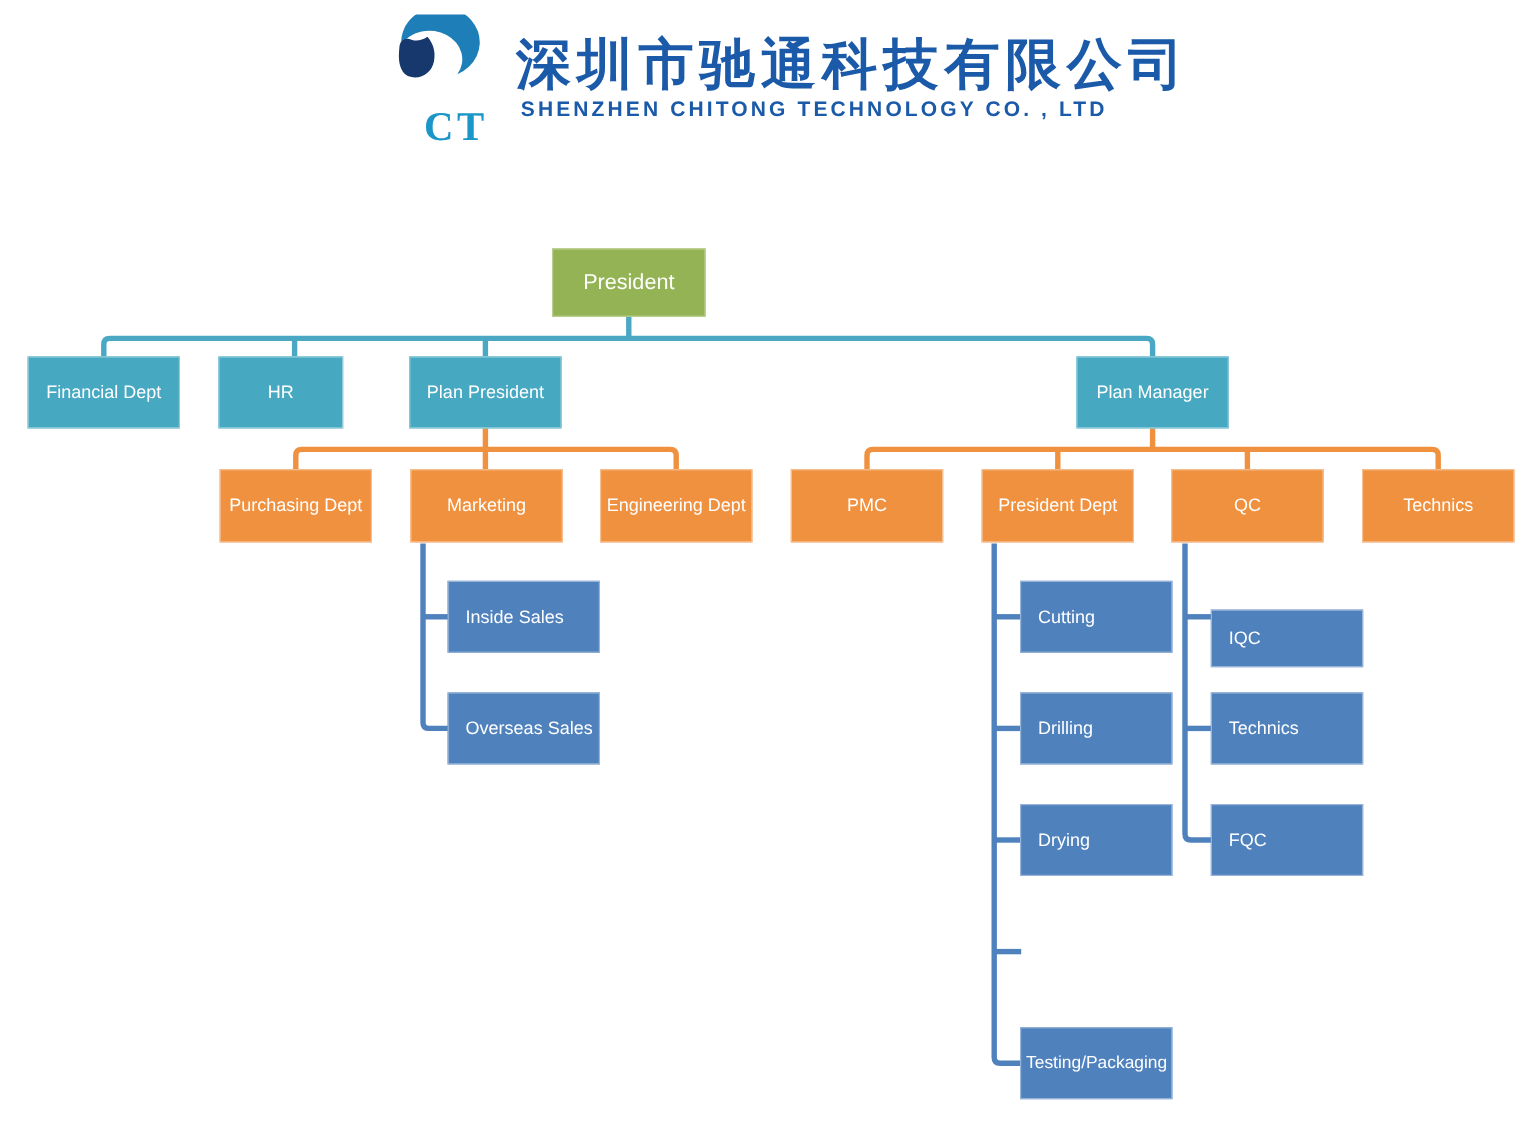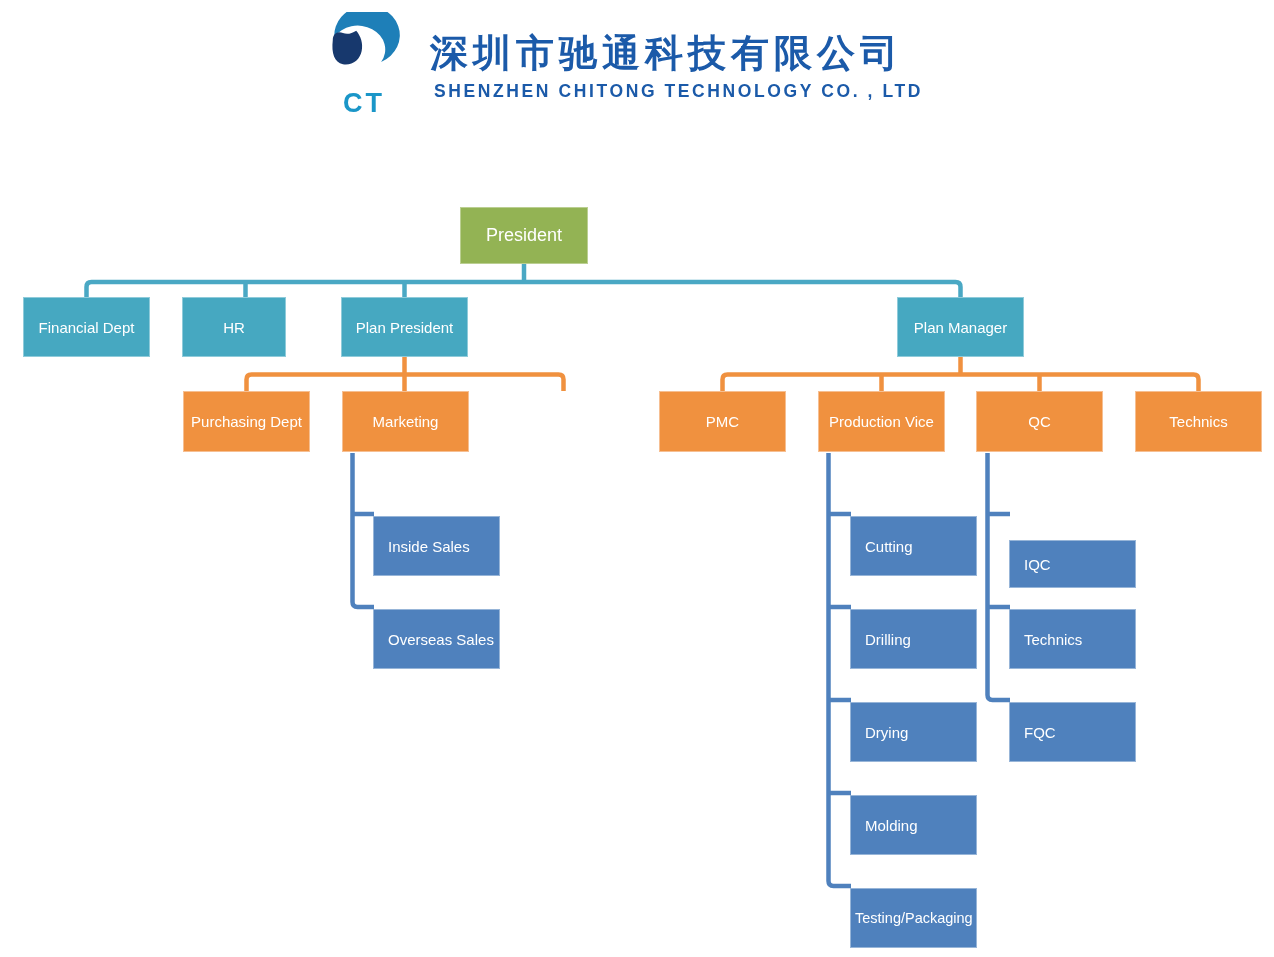--- a/index.html
+++ b/index.html
@@ -9,28 +9,29 @@
     background:#ffffff;
     overflow:hidden;
     font-family:"Liberation Sans", sans-serif;
   }
   
   .logo-wrap{position:absolute;left:322px;top:12px;width:84px;height:100px;}
   .logo-svg{position:absolute;left:0;top:0;width:84px;height:78px;}
   .logo-swoosh{fill:var(--logo-blue,#1e7fb8);}
   .logo-blob{fill:var(--logo-navy,#17386d);}
   .logo-monogram{
-    position:absolute;left:0;top:76px;width:84px;
+    position:absolute;left:16px;top:76px;width:84px;
     text-align:center;
-    font-size:27px;font-weight:bold;letter-spacing:3px;
+    font-size:34px;font-weight:bold;letter-spacing:3px;
     color:var(--logo-monogram,#1a96c8);
+    font-family:Liberation Serif, serif;
   }
   .title-zh{
     position:absolute;left:430px;top:28px;width:560px;
-    font-size:38px;line-height:50px;font-weight:bold;letter-spacing:5px;
+    font-size:46px;line-height:50px;font-weight:bold;letter-spacing:5px;
     color:var(--heading-blue,#1b5aa9);
     white-space:nowrap;
   }
   .title-en{
     position:absolute;left:434px;top:81px;width:560px;
     font-size:17.5px;font-weight:bold;letter-spacing:2.6px;
     color:var(--heading-blue,#1b5aa9);
     white-space:nowrap;
   }
   
@@ -46,21 +47,21 @@
     color:var(--node-text,#ffffff);
     font-size:15px;
     text-align:left;
     white-space:nowrap;
     box-sizing:border-box;
   }
   .node.green{background:var(--node-green,#93b354);border:1px solid #bbcf92;font-size:18px;}
   .node.teal{background:var(--node-teal,#46a8c1);border:1px solid #8fcbda;}
   .node.orange{background:var(--node-orange,#f0913f);border:1px solid #f6bf92;}
   .node.blue{background:var(--node-blue,#4f81bd);border:1px solid #97b5d8;}
-  .node.col{justify-content:flex-start;text-align:center;padding-left:14px;margin-top:32px;}
+  .node.col{justify-content:flex-start;text-align:center;padding-left:14px;}
   .node.col.compact{padding-left:4px;font-size:14.5px;}
 </style>
 </head>
 <body>
 
 <div class="stage">
 
   <div class="logo-wrap">
     <svg class="logo-svg" viewBox="0 0 100 100" aria-hidden="true">
       <path class="logo-swoosh" d="M12,32 A42,38 0 1 1 72,64 A30,26 0 0 0 12,32 Z"></path>
@@ -114,31 +115,31 @@
 
   <div class="node green" style="left:460px;top:207px;width:128px;height:57px">President</div>
 
   <div class="node teal" style="left:23px;top:297px;width:127px;height:60px">Financial Dept</div>
   <div class="node teal" style="left:182px;top:297px;width:104px;height:60px">HR</div>
   <div class="node teal" style="left:341px;top:297px;width:127px;height:60px">Plan President</div>
   <div class="node teal" style="left:897px;top:297px;width:127px;height:60px">Plan Manager</div>
 
   <div class="node orange" style="left:183px;top:391px;width:127px;height:61px">Purchasing Dept</div>
   <div class="node orange" style="left:342px;top:391px;width:127px;height:61px">Marketing</div>
+  <div class="node orange" style="left:500px;top:391px;width:127px;height:61px">Engineering Dept</div>
   <div class="node orange" style="left:659px;top:391px;width:127px;height:61px">PMC</div>
-  <div class="node orange" style="left:818px;top:391px;width:127px;height:61px">Production Vice</div>
+  <div class="node orange" style="left:818px;top:391px;width:127px;height:61px">President Dept</div>
   <div class="node orange" style="left:976px;top:391px;width:127px;height:61px">QC</div>
   <div class="node orange" style="left:1135px;top:391px;width:127px;height:61px">Technics</div>
 
   <div class="node blue col" style="left:373px;top:484px;width:127px;height:60px">Inside Sales</div>
   <div class="node blue col" style="left:373px;top:577px;width:127px;height:60px">Overseas Sales</div>
 
   <div class="node blue col" style="left:850px;top:484px;width:127px;height:60px">Cutting</div>
   <div class="node blue col" style="left:850px;top:577px;width:127px;height:60px">Drilling</div>
   <div class="node blue col" style="left:850px;top:670px;width:127px;height:60px">Drying</div>
-  <div class="node blue col" style="left:850px;top:763px;width:127px;height:60px">Molding</div>
   <div class="node blue col compact" style="left:850px;top:856px;width:127px;height:60px">Testing/Packaging</div>
 
   <div class="node blue col" style="left:1009px;top:508px;width:127px;height:48px">IQC</div>
   <div class="node blue col" style="left:1009px;top:577px;width:127px;height:60px">Technics</div>
   <div class="node blue col" style="left:1009px;top:670px;width:127px;height:60px">FQC</div>
 
 </div>
 
 </body></html>

